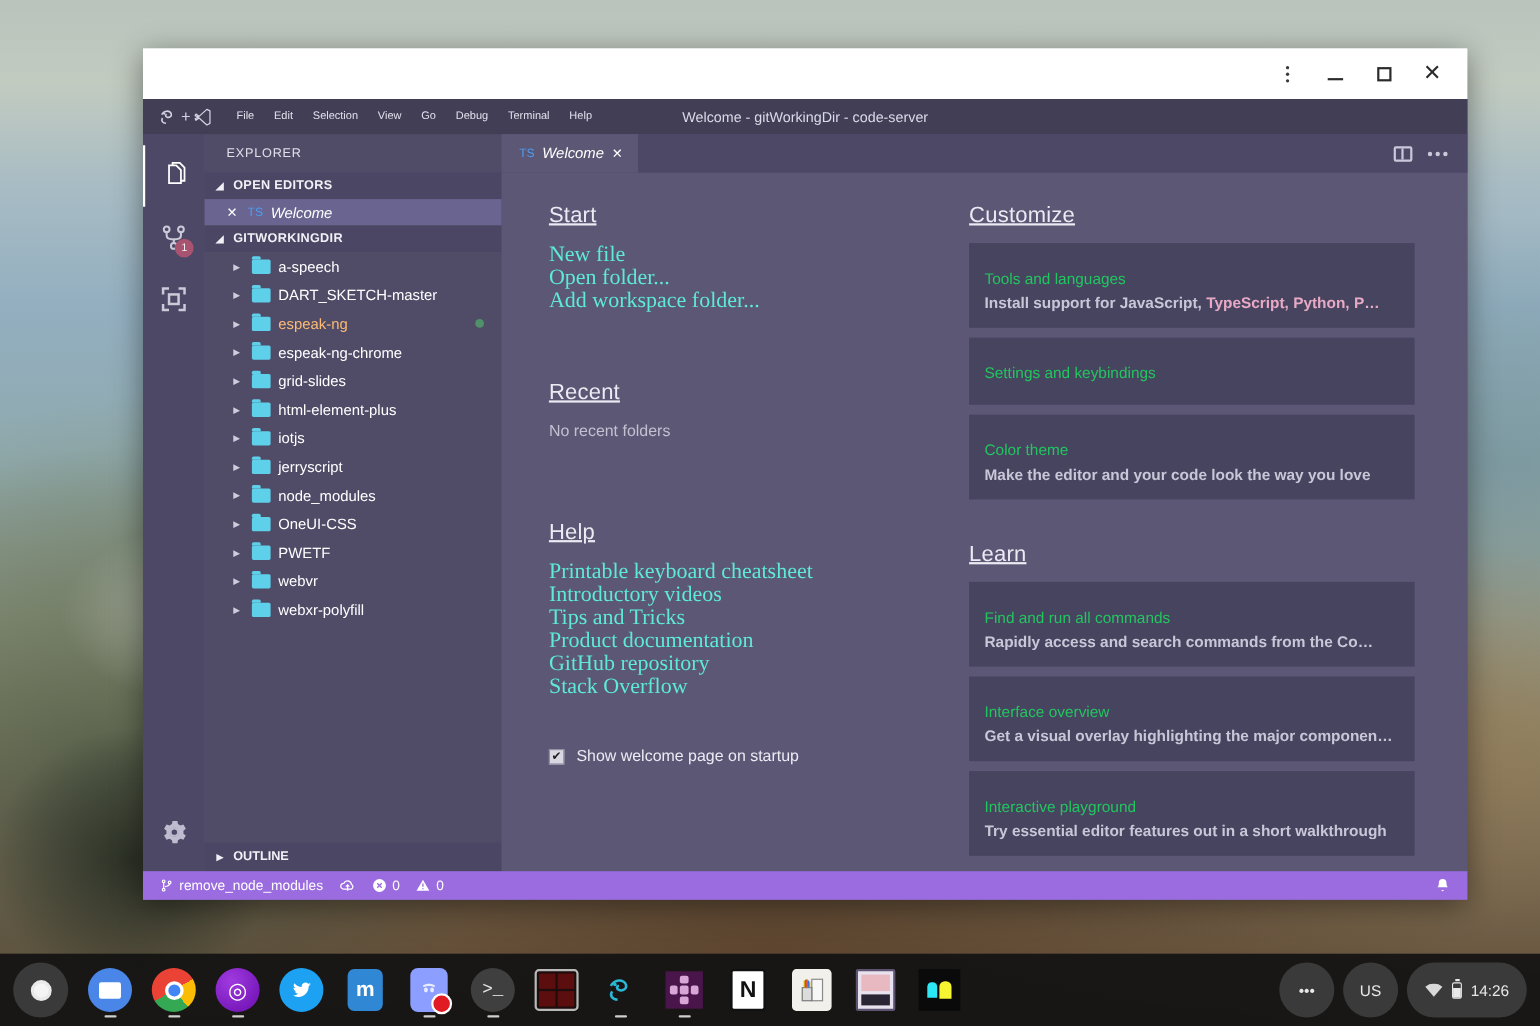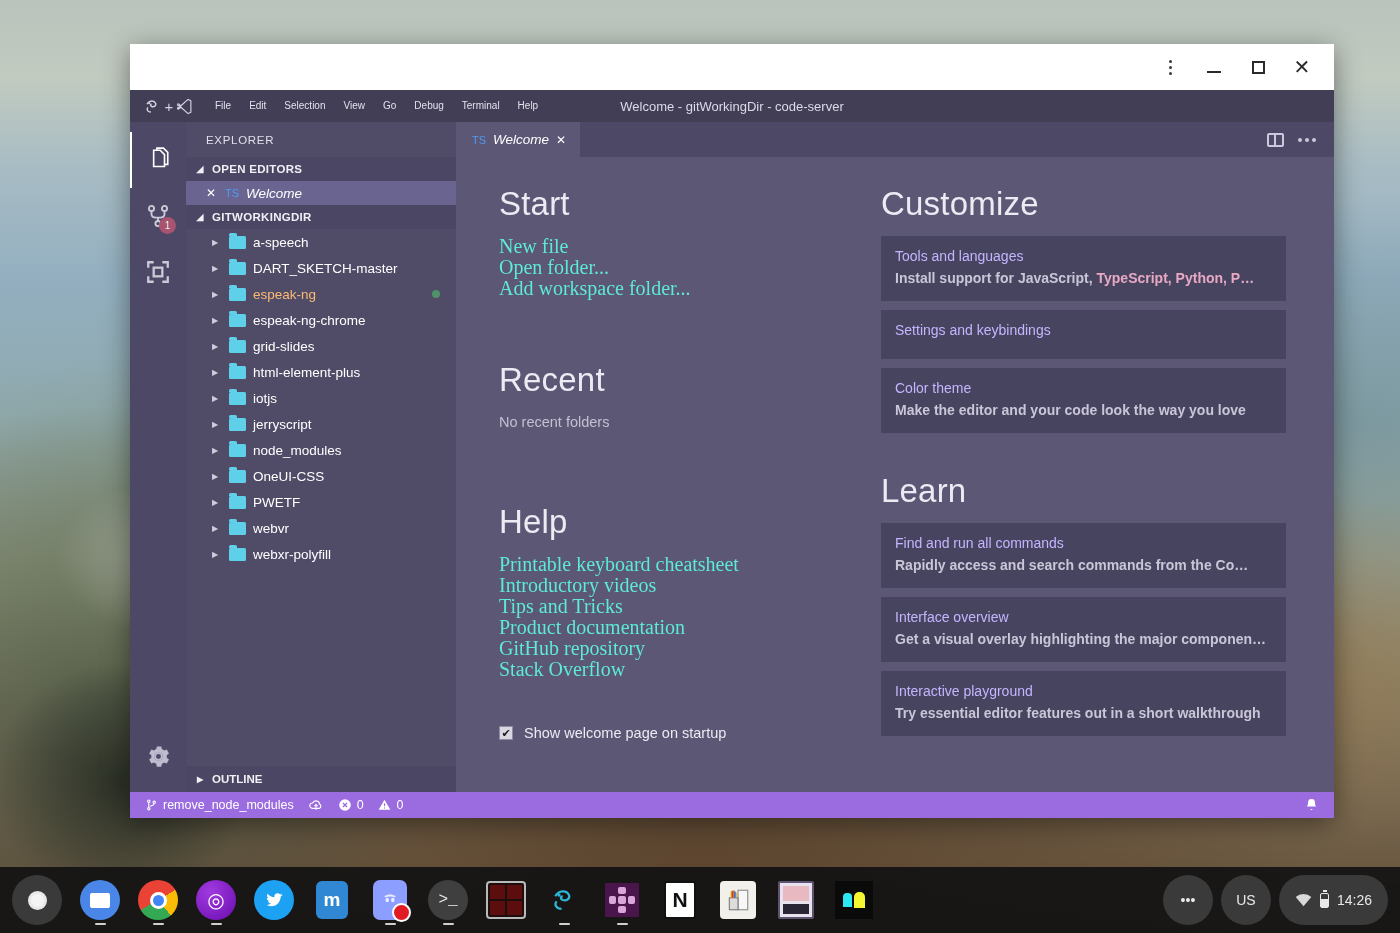--- a/index.html
+++ b/index.html
@@ -153,42 +153,42 @@
   .dots-icon { display:flex; gap:3px; }
   .dots-icon i { width:4px; height:4px; border-radius:50%; background:#cbc8db; display:block; }
 
   #welcome {
     flex: 1; overflow: hidden; display: flex; padding: 28px 0 0 0; min-height: 0;
   }
   .wcol { padding: 0 30px; }
   .wcol-left { width: 400px; padding-left: 43px; }
   .wcol-right { flex: 1; padding-left: 25px; padding-right: 48px; }
   .w-h2 {
-    font-size: 33px; font-weight: normal; color: #eceaf3; margin-bottom: 13px; letter-spacing:.2px;
+    font-size: 20px; font-weight: normal; color: #eceaf3; margin-bottom: 13px; letter-spacing:.2px;text-decoration:underline;
   }
   .w-link {
     display: block; font-size: 20px; color: #5eead4; line-height: 21px; cursor: default; font-family: Liberation Serif, serif;
   }
   .w-muted { font-size: 14.5px; color: #c3c0d2; line-height: 21px; }
   .gap-start { height: 62px; }
   .gap-recent { height: 70px; }
   .gap-help { height: 45px; }
   .startup-row { display: flex; align-items: center; gap: 11px; }
   .cbox {
     width: 14px; height: 14px; background: #d9d8e2; border: 1px solid #8f8ca3;
     display: flex; align-items: center; justify-content: center;
     font-size: 11px; color: #1b1b1b; line-height: 1;
   }
   .startup-label { font-size: 14.5px; color: #eceaf3; }
 
   .card {
     background: #474460; padding: 12px 14px 15px 14px; margin-bottom: 9px;
     cursor: default;
   }
-  .card-title { font-size: 14px; color: #c4b5fd; margin-bottom: 6px; }
+  .card-title { font-size: 14px; color: #22c55e; margin-bottom: 6px; margin-top: 12px; }
   .card-desc {
     font-size: 14px; color: #c9c6d8; white-space: nowrap; overflow: hidden; text-overflow: ellipsis; font-weight: bold;
   }
   .card-desc .hl { color: #e7a9c4; }
   .learn-gap { height: 30px; }
 
   
   #statusbar {
     height: 26px; background: #9a6ce0; display: flex; align-items: center;
     padding: 0 8px; color: #ffffff; font-size: 12.5px; flex: none;

